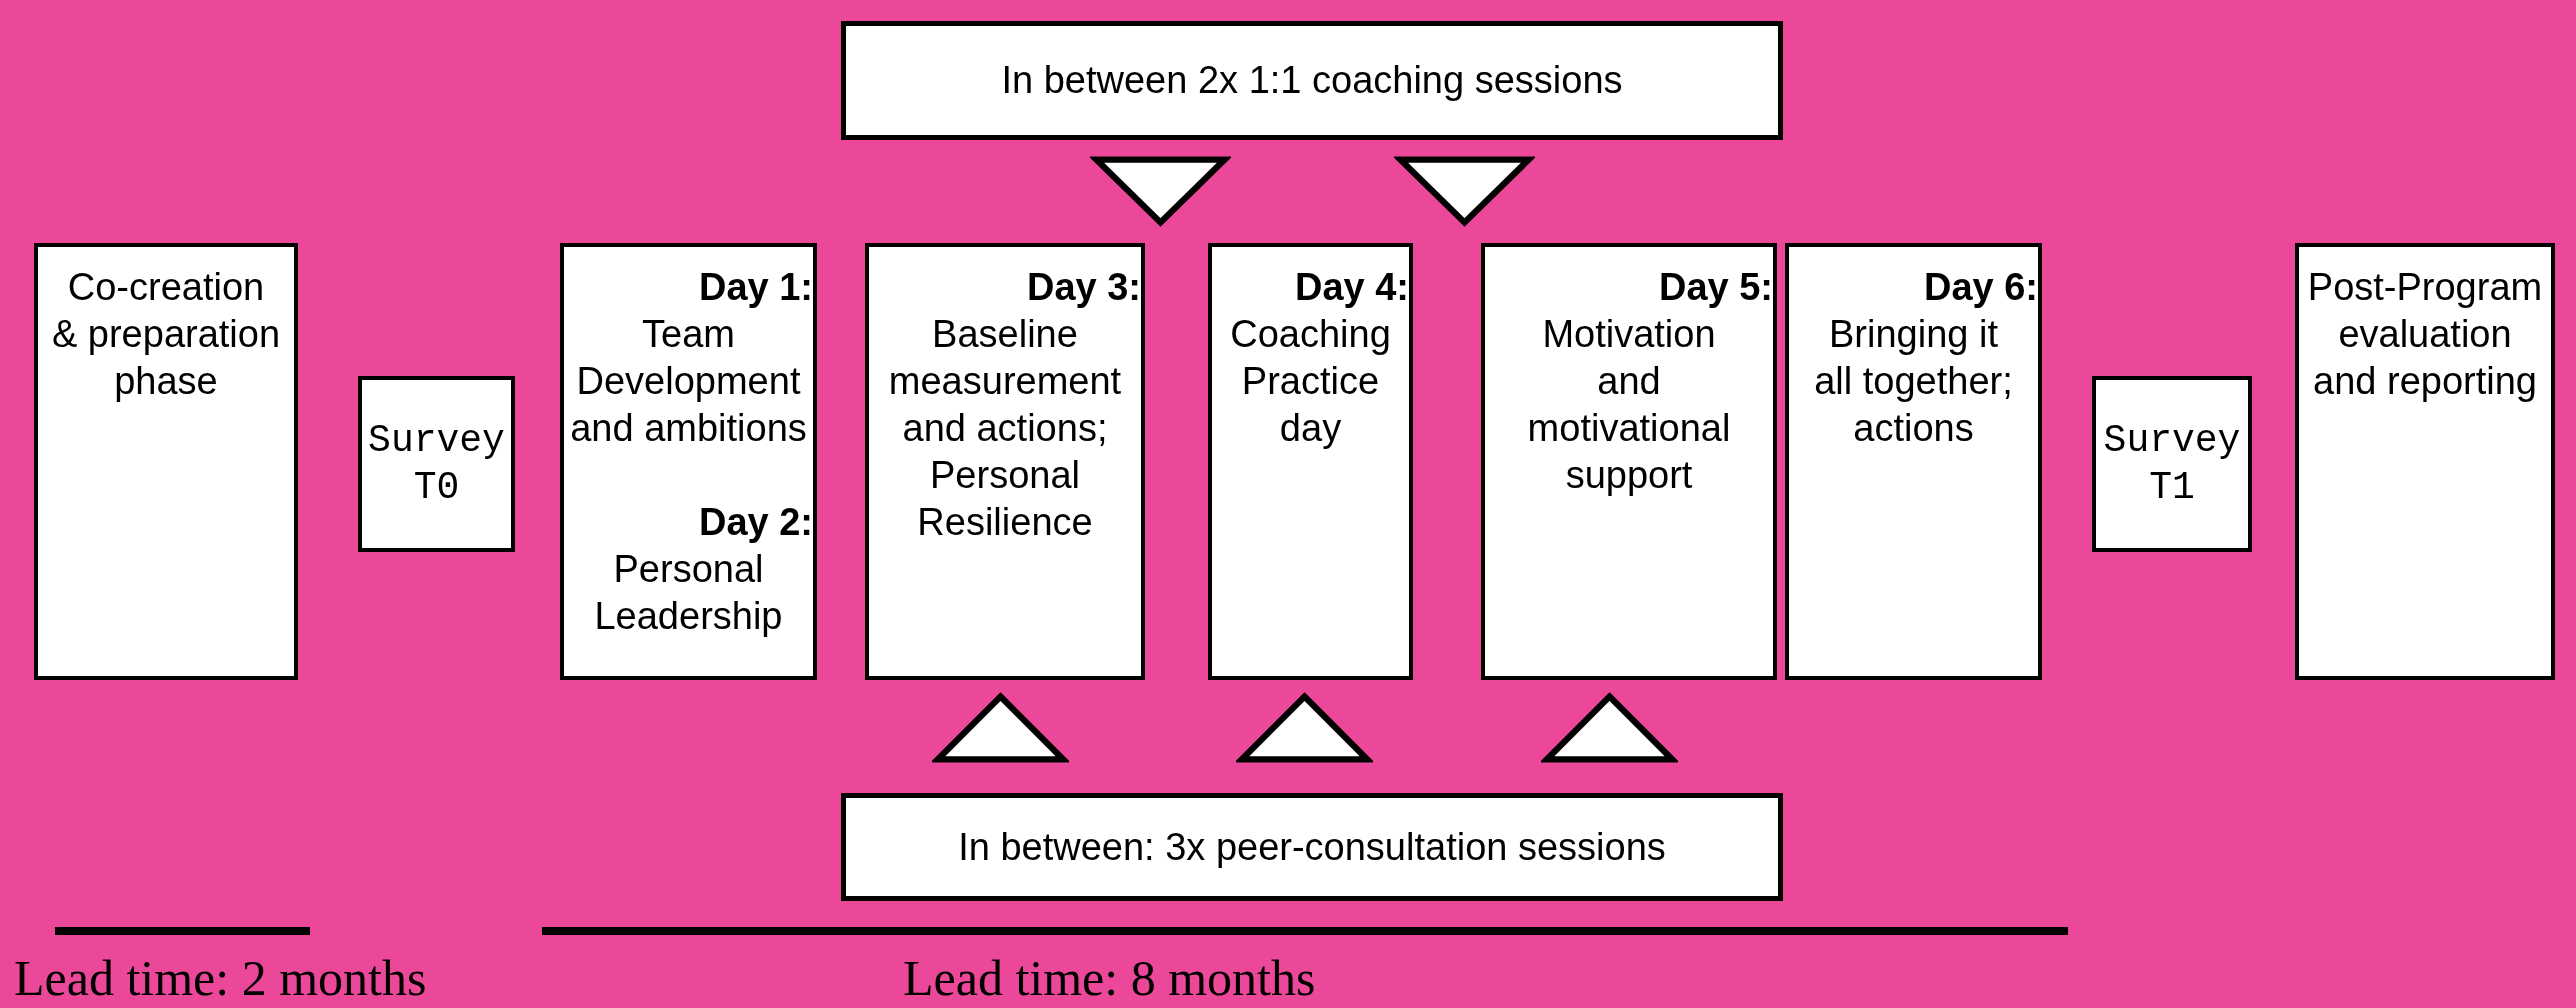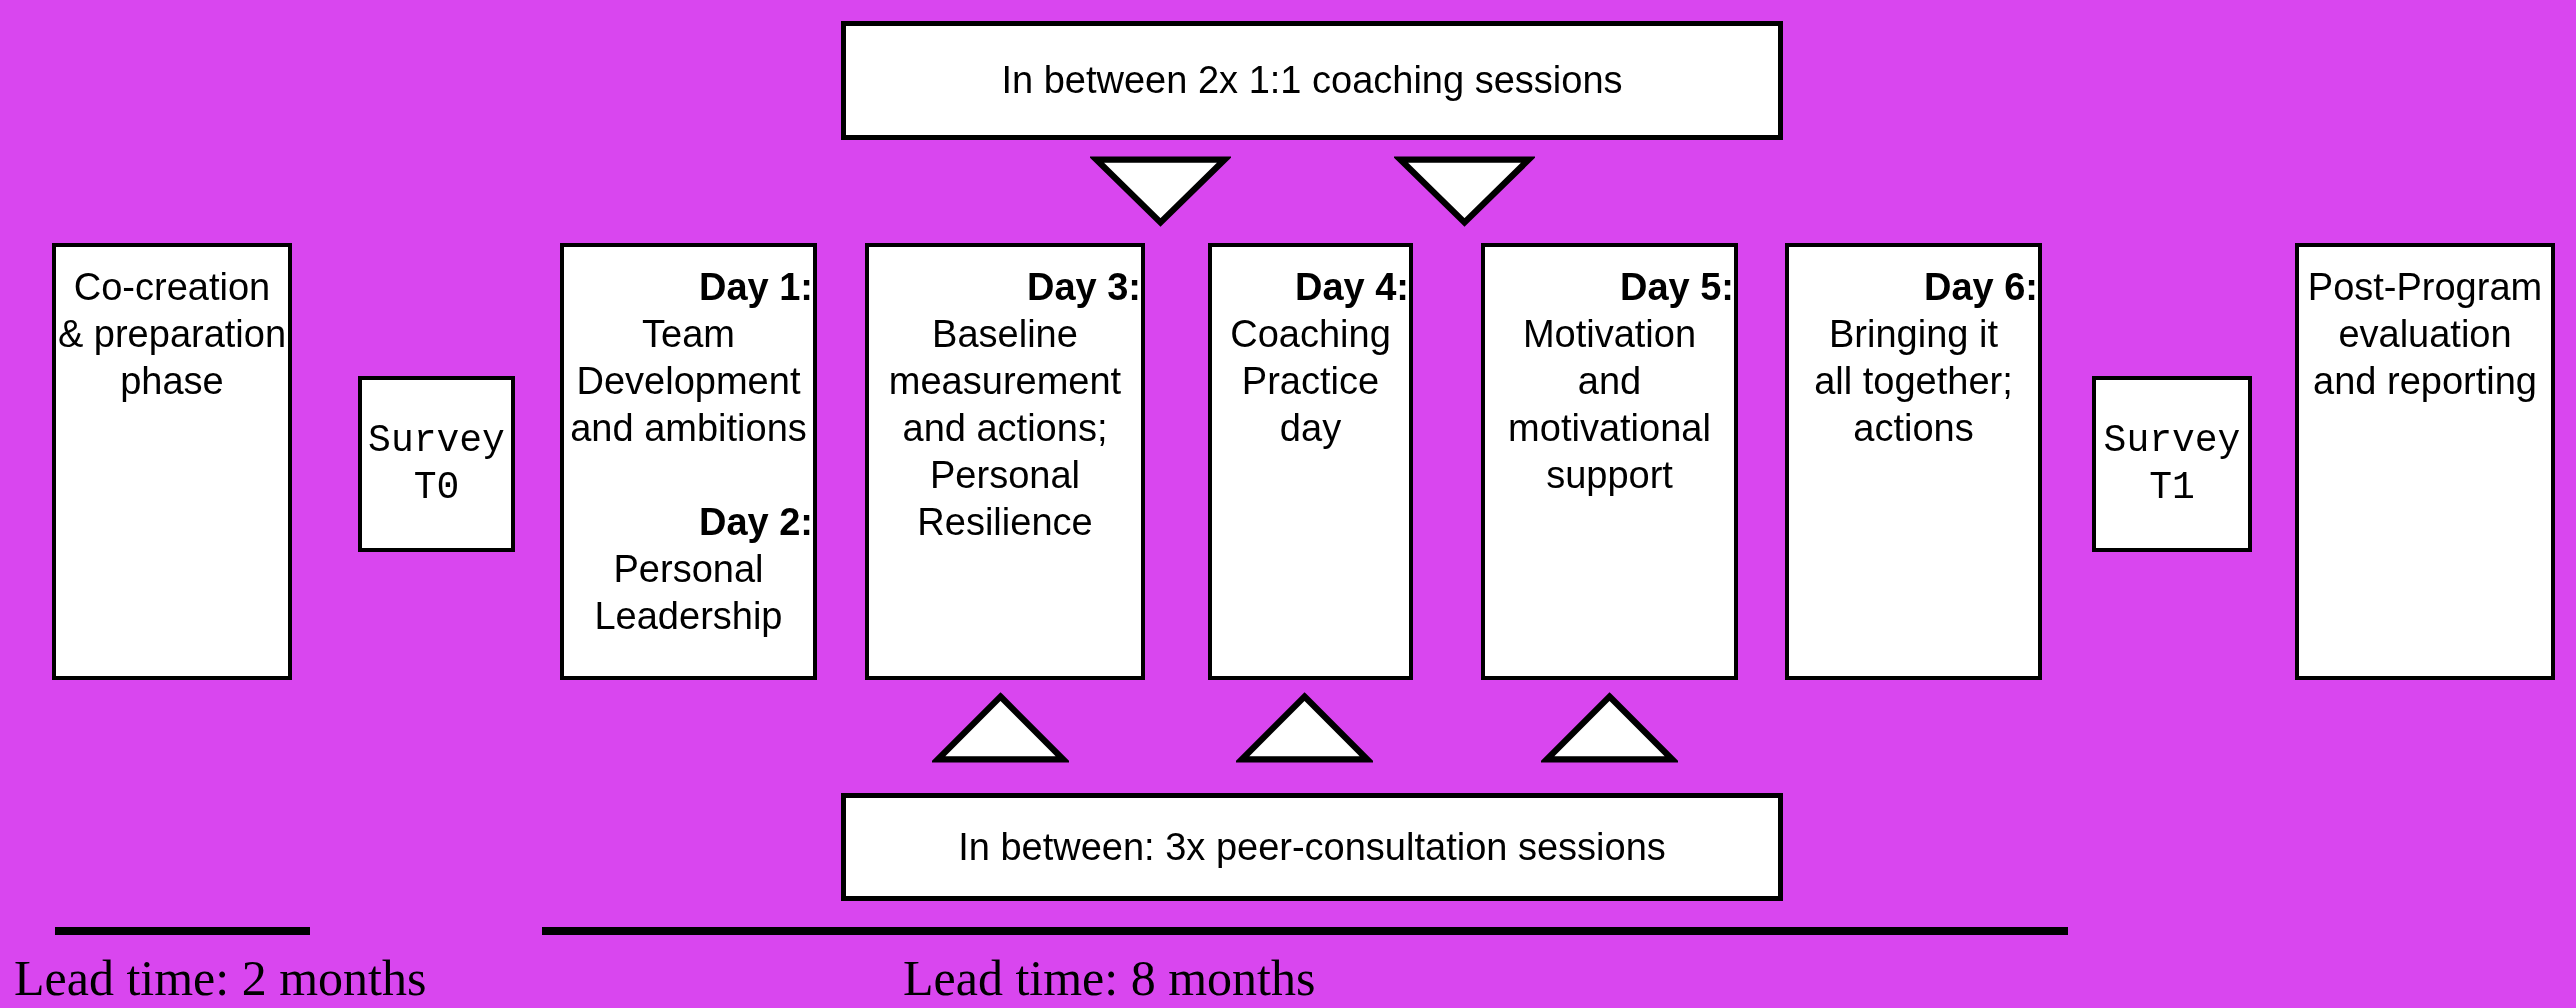--- a/index.html
+++ b/index.html
@@ -4,21 +4,21 @@
 <style>
   html, body {
     margin: 0;
     padding: 0;
     background: #ffffff;
   }
   #canvas {
     position: relative;
     width: 2576px;
     height: 1008px;
-    background: #d946ef;
+    background: #ec4899;
     color: #000000;
     font-family: "Liberation Sans", sans-serif;
     overflow: hidden;
   }
   .box {
     position: absolute;
     box-sizing: border-box;
     background: #ffffff;
     border: 4.9px solid #000000;
     text-align: center;
@@ -75,21 +75,21 @@
     <span>In between 2x 1:1 coaching sessions</span>
   </div>
 
   <svg class="arrow" style="left:1090px; top:154px;" width="141" height="74" viewBox="0 0 202 106">
     <polygon points="9,8 193,8 101,98" fill="#ffffff" stroke="#000000" stroke-width="9"></polygon>
   </svg>
   <svg class="arrow" style="left:1394px; top:154px;" width="141" height="74" viewBox="0 0 202 106">
     <polygon points="9,8 193,8 101,98" fill="#ffffff" stroke="#000000" stroke-width="9"></polygon>
   </svg>
 
-  <div class="box mainrow" style="left:52px; width:240px;">
+  <div class="box mainrow" style="left:34px; width:264px;">
     <div>Co-creation</div>
     <div>&amp; preparation</div>
     <div>phase</div>
   </div>
 
   <div class="box survey" style="left:358px; width:157px;">
     <div>Survey</div>
     <div>T0</div>
   </div>
 
@@ -112,21 +112,21 @@
     <div>Personal</div>
     <div>Resilience</div>
   </div>
 
   <div class="box mainrow" style="left:1172px; width:205px;margin-left:36px;">
     <div class="bold">Day 4:</div>
     <div>Coaching</div>
     <div>Practice day</div>
   </div>
 
-  <div class="box mainrow" style="left:1481px; width:257px;">
+  <div class="box mainrow" style="left:1481px; width:296px;">
     <div class="bold">Day 5:</div>
     <div>Motivation</div>
     <div>and</div>
     <div>motivational</div>
     <div>support</div>
   </div>
 
   <div class="box mainrow" style="left:1785px; width:257px;">
     <div class="bold">Day 6:</div>
     <div>Bringing it</div>

